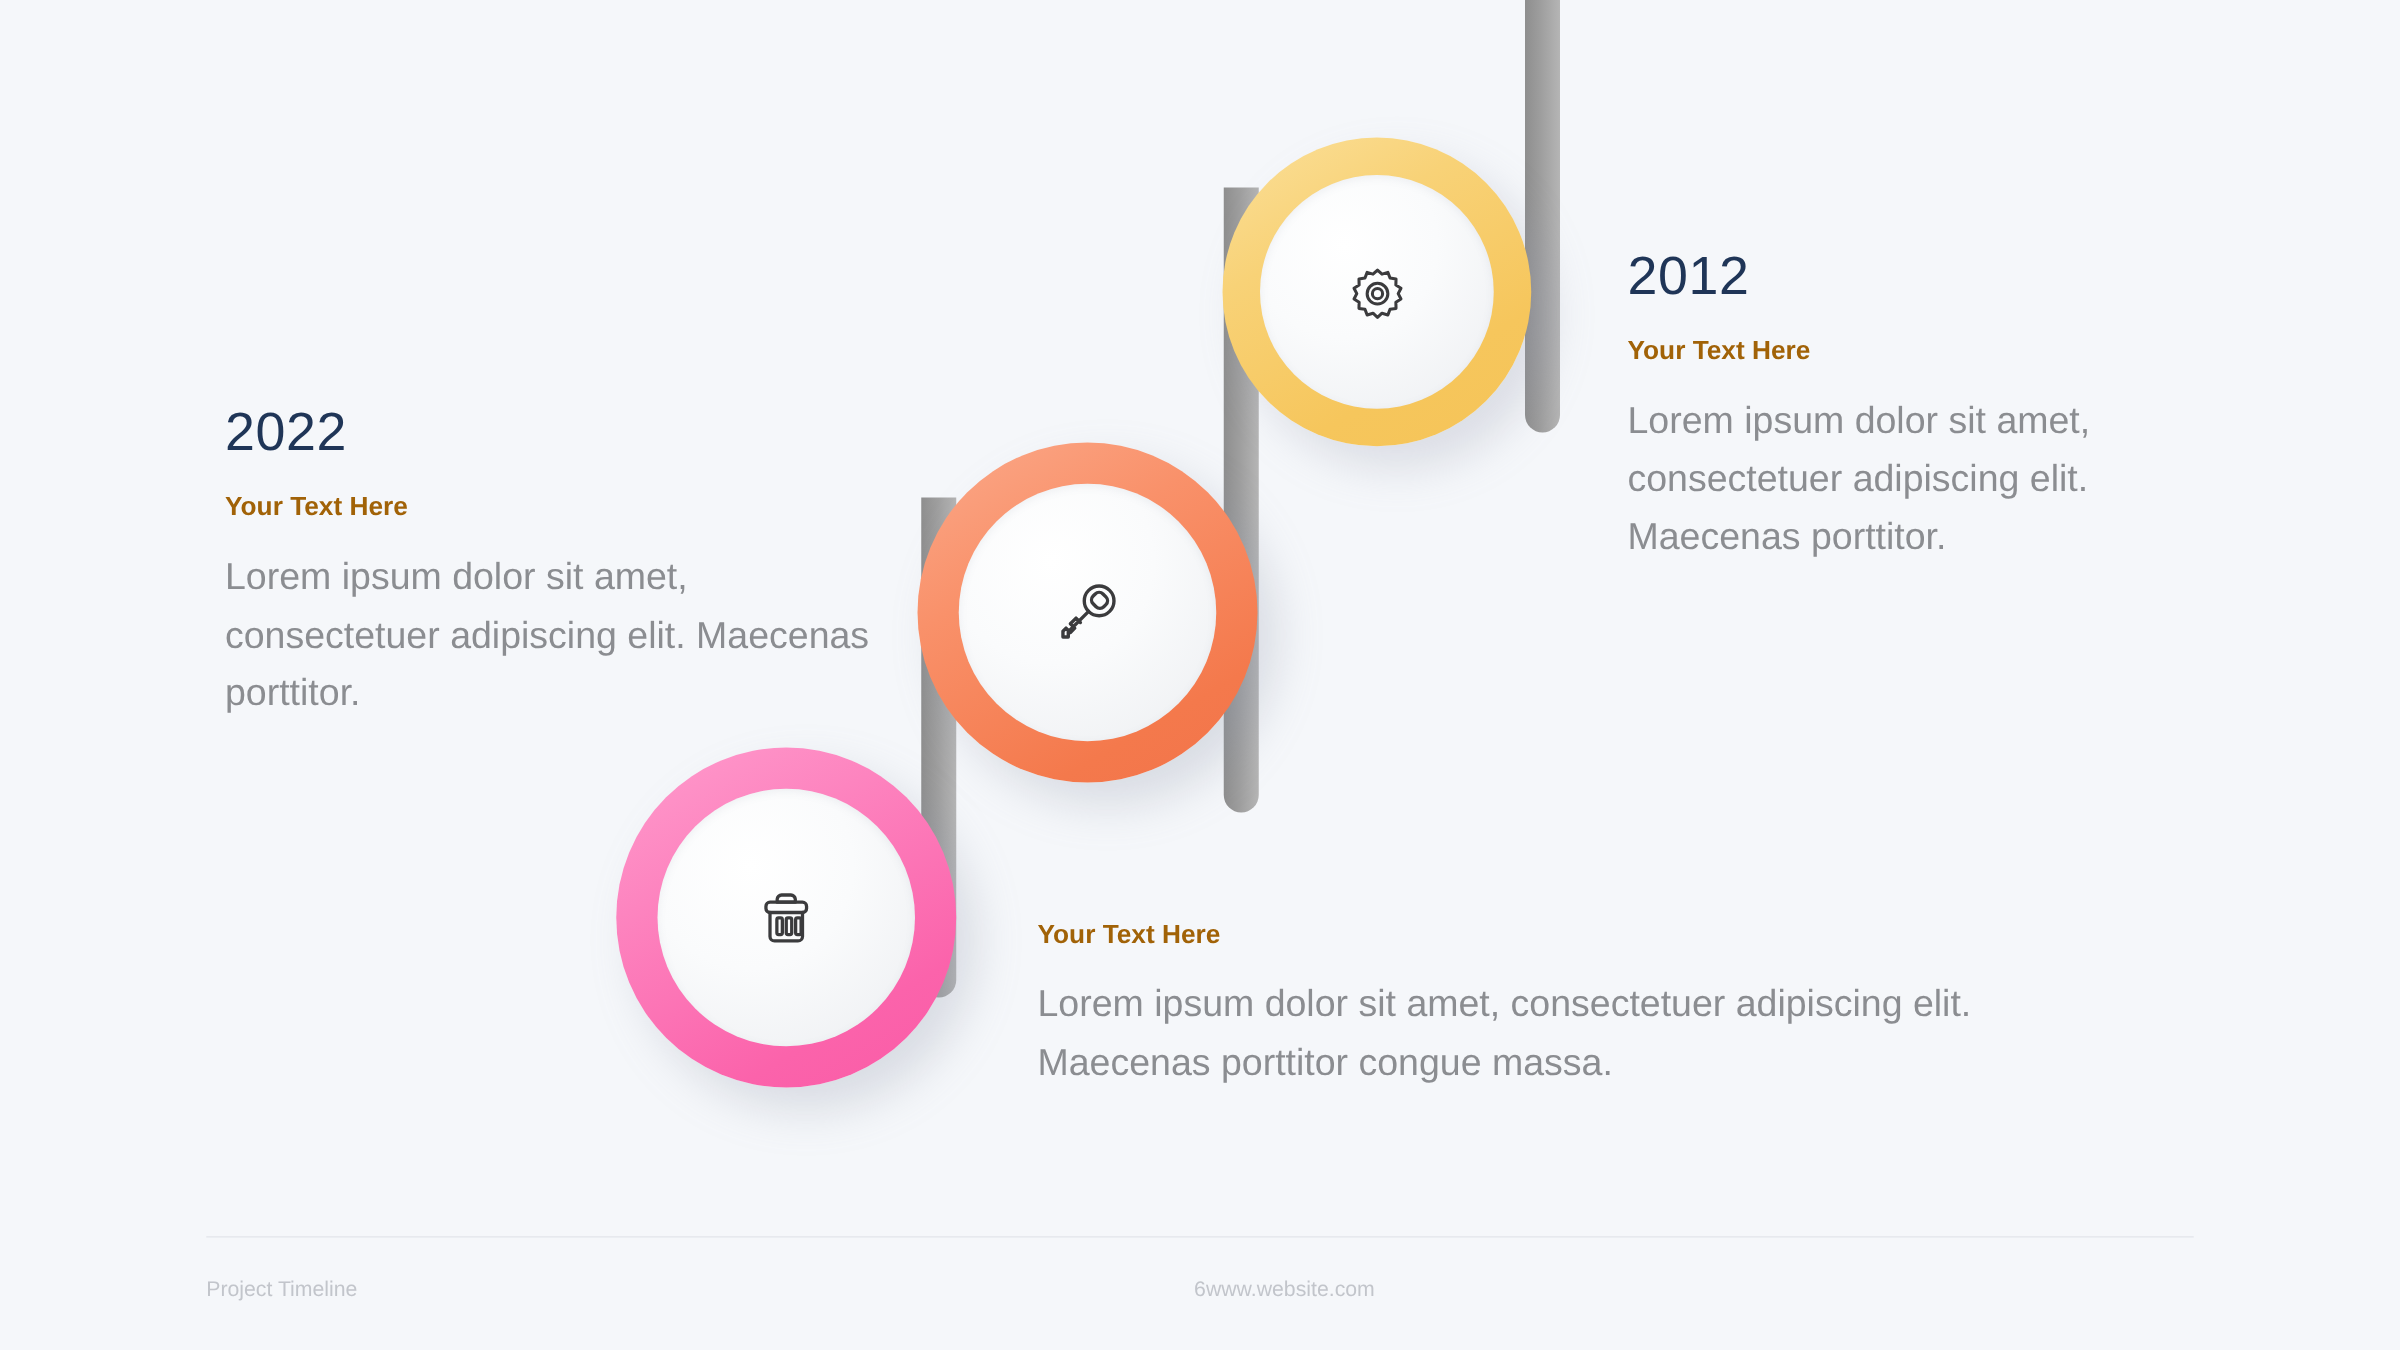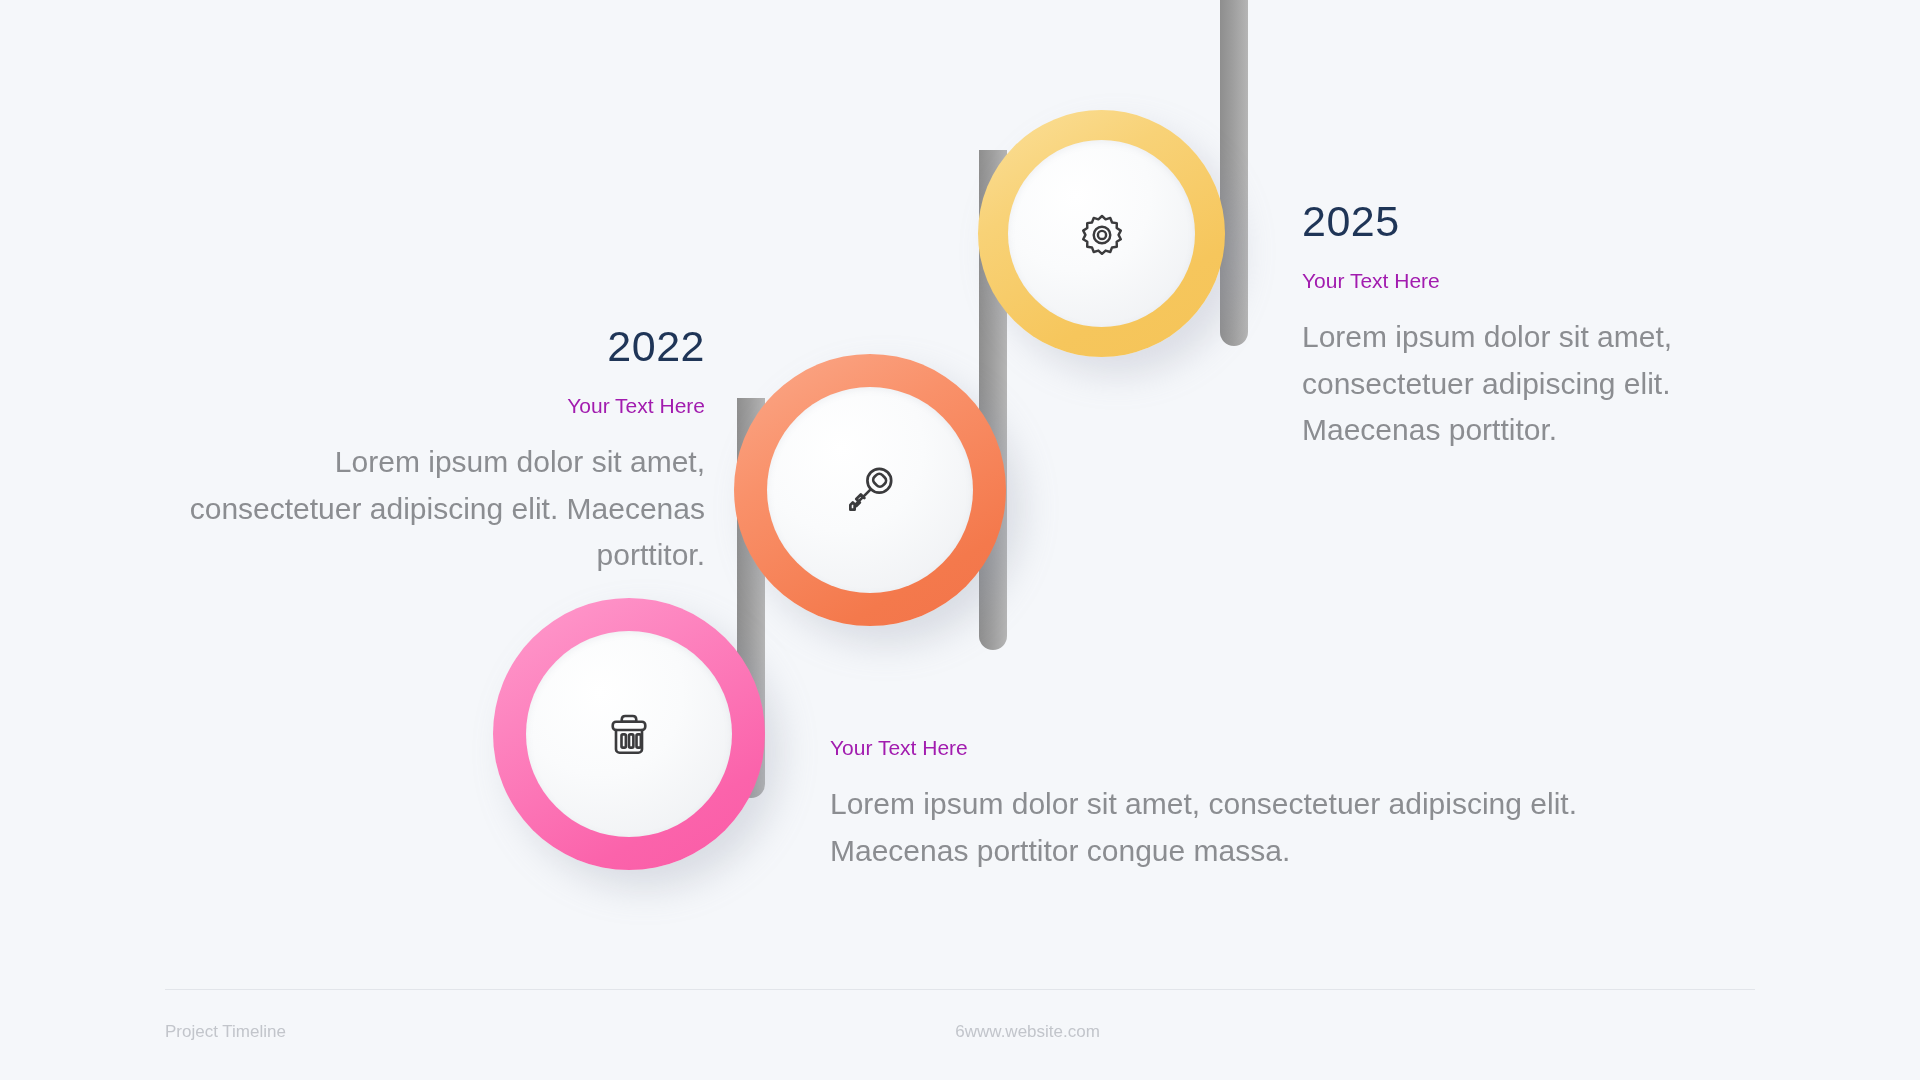--- a/index.html
+++ b/index.html
@@ -80,33 +80,33 @@
   .block { position:absolute; z-index:4; }
   .year {
     font-size:43px;
     font-weight:400;
     color:#1f3557;
     letter-spacing:0.5px;
     line-height:1;
   }
   .subtitle {
     font-size:21px;
-    font-weight:400;
-    color:#a21caf;
+    font-weight:700;
+    color:#a16207;
     margin-top:25px;
     line-height:1.2;
   }
   .body {
     font-size:30px;
     font-weight:400;
     color:#8b8d91;
     margin-top:21px;
     line-height:1.55;
   }
-  .align-right { text-align:right; }
+  .align-right { }
   .align-left  { text-align:left; }
 
   #block-2021 { left:1302px; top:200px; width:420px; }
   #block-2022 { left:180px;  top:325px; width:525px; }
   #block-2023 { left:830px;  top:710px; width:760px; }
 
   
   #footer {
     position:absolute;
     left:165px; right:165px; bottom:38px;
@@ -162,21 +162,21 @@
           <path d="M13.6 20.8 L13.6 36.1 A2.9 2.9 0 0 0 16.5 39 L31.5 39 A2.9 2.9 0 0 0 34.4 36.1 L34.4 20.8"></path>
           <rect x="18" y="24.3" width="3.5" height="10.6" rx="1.1"></rect>
           <rect x="24" y="24.3" width="3.5" height="10.6" rx="1.1"></rect>
           <rect x="30" y="24.3" width="3.5" height="10.6" rx="1.1"></rect>
         </svg>
       </span>
     </div>
   </div>
 
   <div class="block align-left" id="block-2021">
-    <div class="year">2025</div>
+    <div class="year">2012</div>
     <div class="subtitle">Your Text Here</div>
     <div class="body">Lorem ipsum dolor sit amet, consectetuer adipiscing elit. Maecenas porttitor.</div>
   </div>
 
   <div class="block align-right" id="block-2022">
     <div class="year">2022</div>
     <div class="subtitle">Your Text Here</div>
     <div class="body">Lorem ipsum dolor sit amet, consectetuer adipiscing elit. Maecenas porttitor.</div>
   </div>
 

